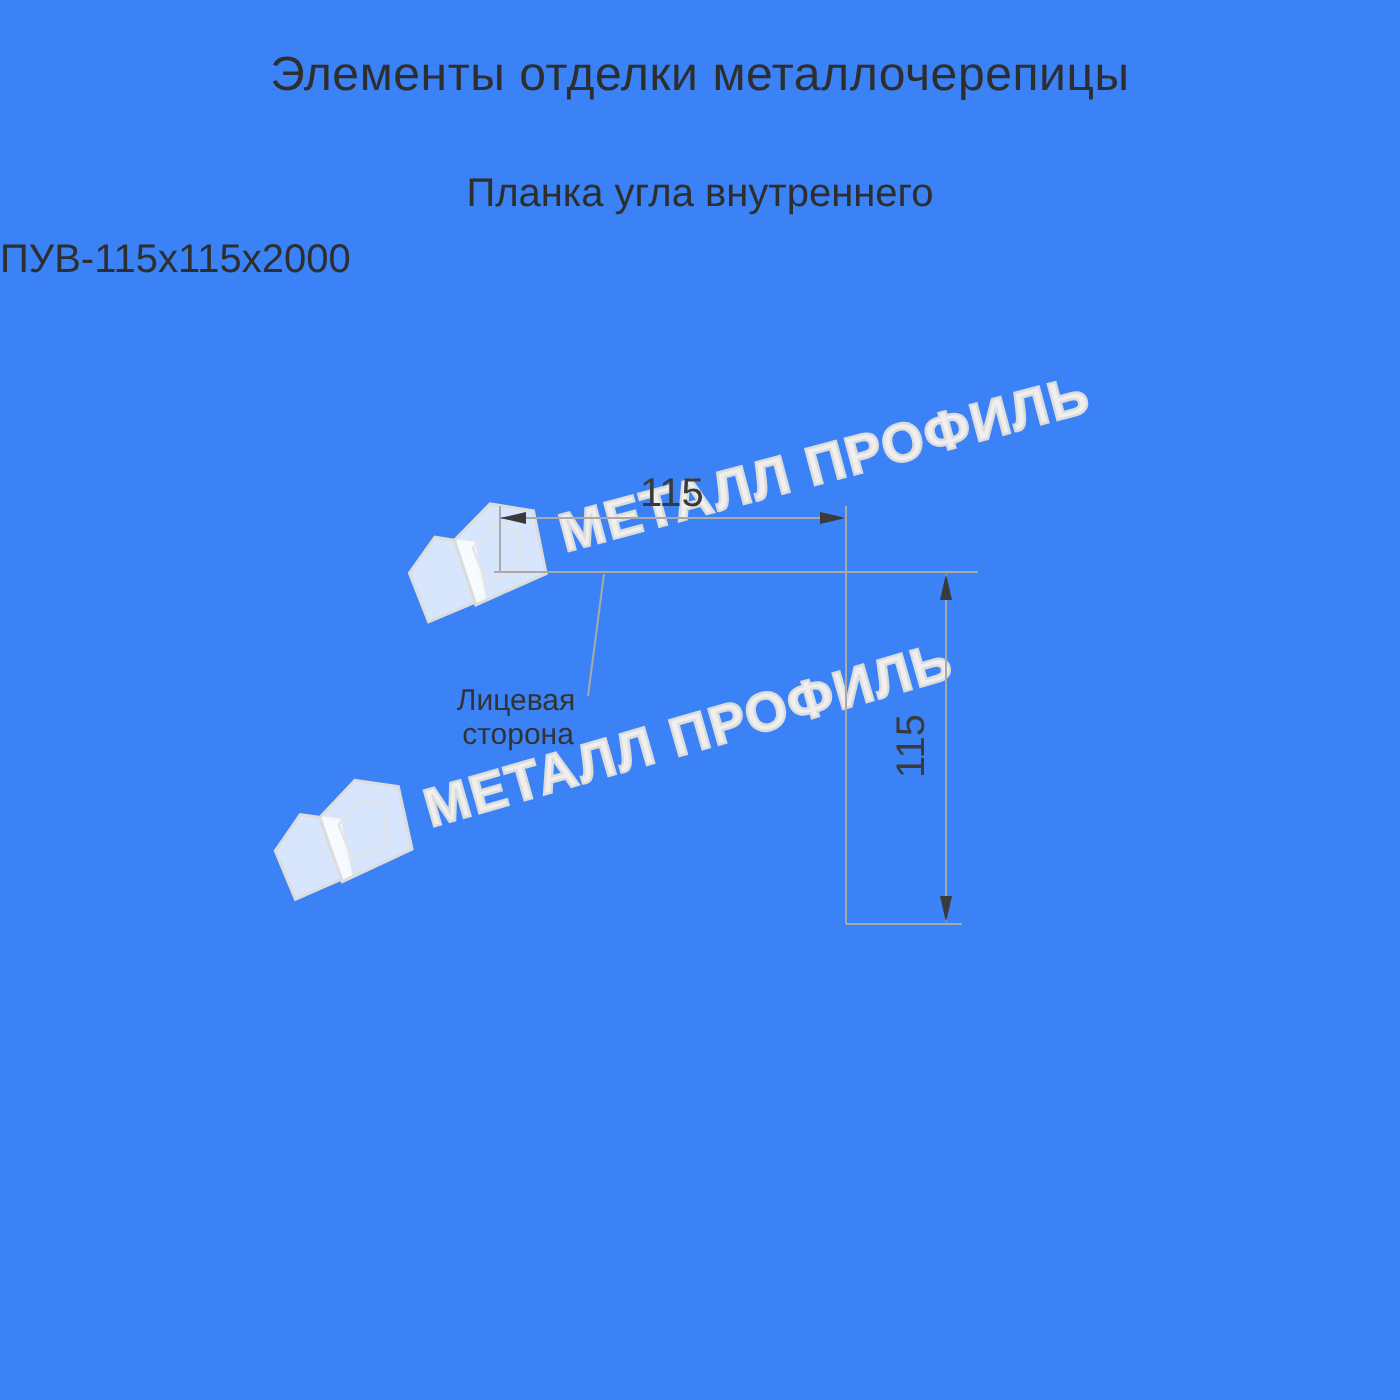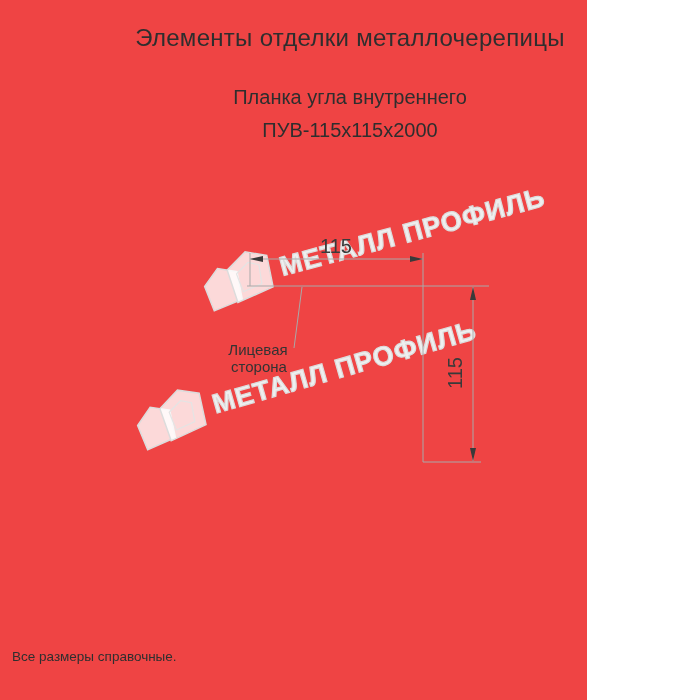--- a/index.html
+++ b/index.html
@@ -1,20 +1,20 @@
 <!DOCTYPE html>
 <html><head>
 <meta charset="utf-8">
 <style>
   html, body { margin: 0; padding: 0; background: #ffffff; }
   #canvas {
     position: relative;
-    width: 587px;
+    width: 700px;
     height: 700px;
-    background: #ef4444;
+    background: #3b82f6;
     overflow: hidden;
     font-family: "Liberation Sans", sans-serif;
   }
 
   
   .page-title {
     position: absolute;
     left: 0; top: 24px;
     width: 700px;
     text-align: center;
@@ -27,21 +27,21 @@
     left: 0; top: 86px;
     width: 700px;
     text-align: center;
     font-size: 20px;
     color: #2e2e2e;
   }
   .page-model {
     position: absolute;
     left: 0; top: 119px;
     width: 700px;
-    text-align: center;
+    text-align: left;
     font-size: 20px;
     color: #2e2e2e;
   }
 
   
   .watermark {
     position: absolute;
     display: flex;
     align-items: center;
     gap: 8px;
@@ -119,16 +119,15 @@
     <polygon class="dwg-arrow" points="473,287 470,300 476,300"></polygon>
     <polygon class="dwg-arrow" points="473,461 470,448 476,448"></polygon>
     <text class="dim-label" transform="translate(462,373) rotate(-90)" text-anchor="middle">115</text>
 
     <line class="dwg-line" x1="302" y1="287" x2="294" y2="348"></line>
     <text class="face-label" x="258" y="355" text-anchor="middle">Лицевая</text>
     <text class="face-label" x="259" y="372" text-anchor="middle">сторона</text>
   </svg>
 
   <div class="footer-notes">
-    <div>Все размеры справочные.</div>
   </div>
 
 </div>
 
 </body></html>

